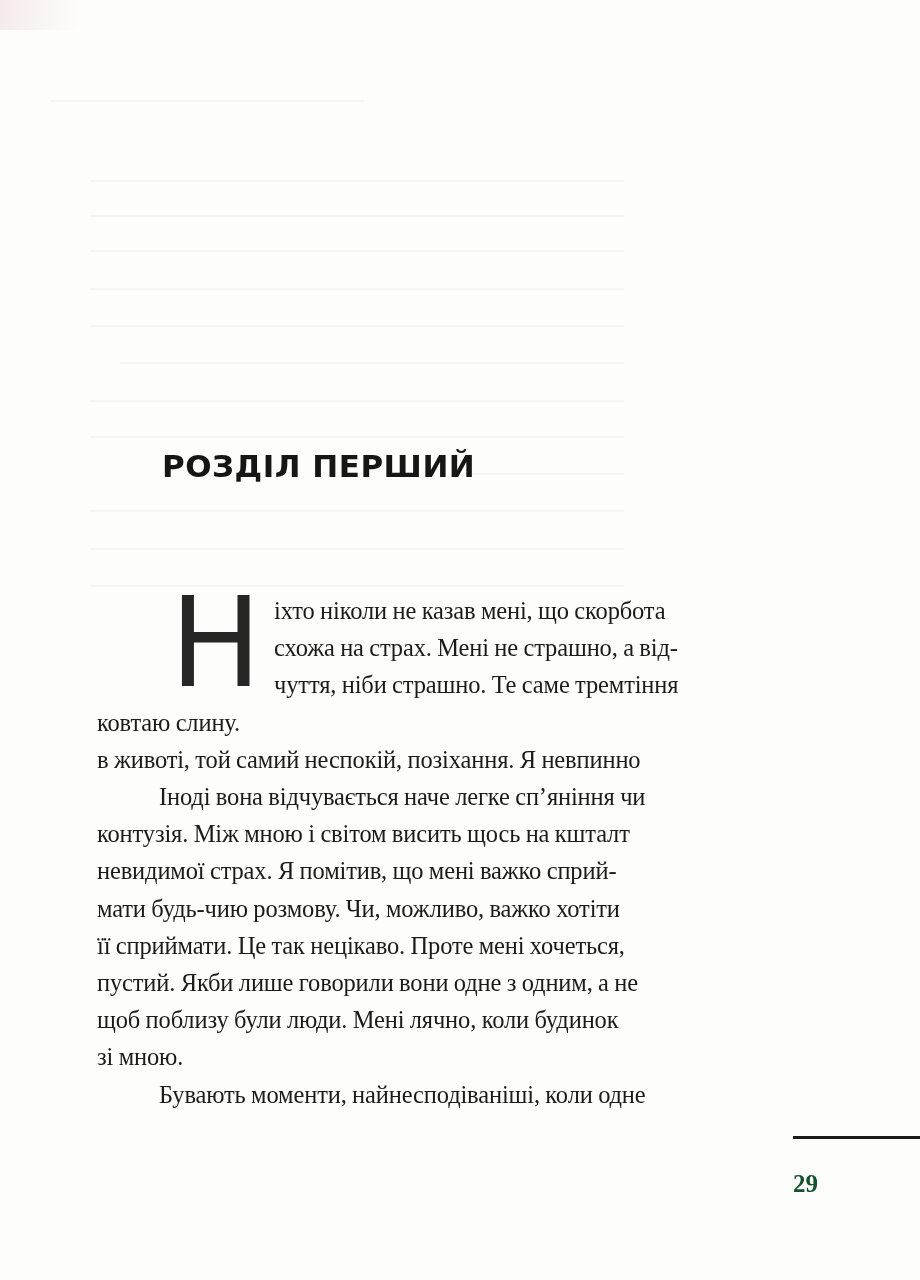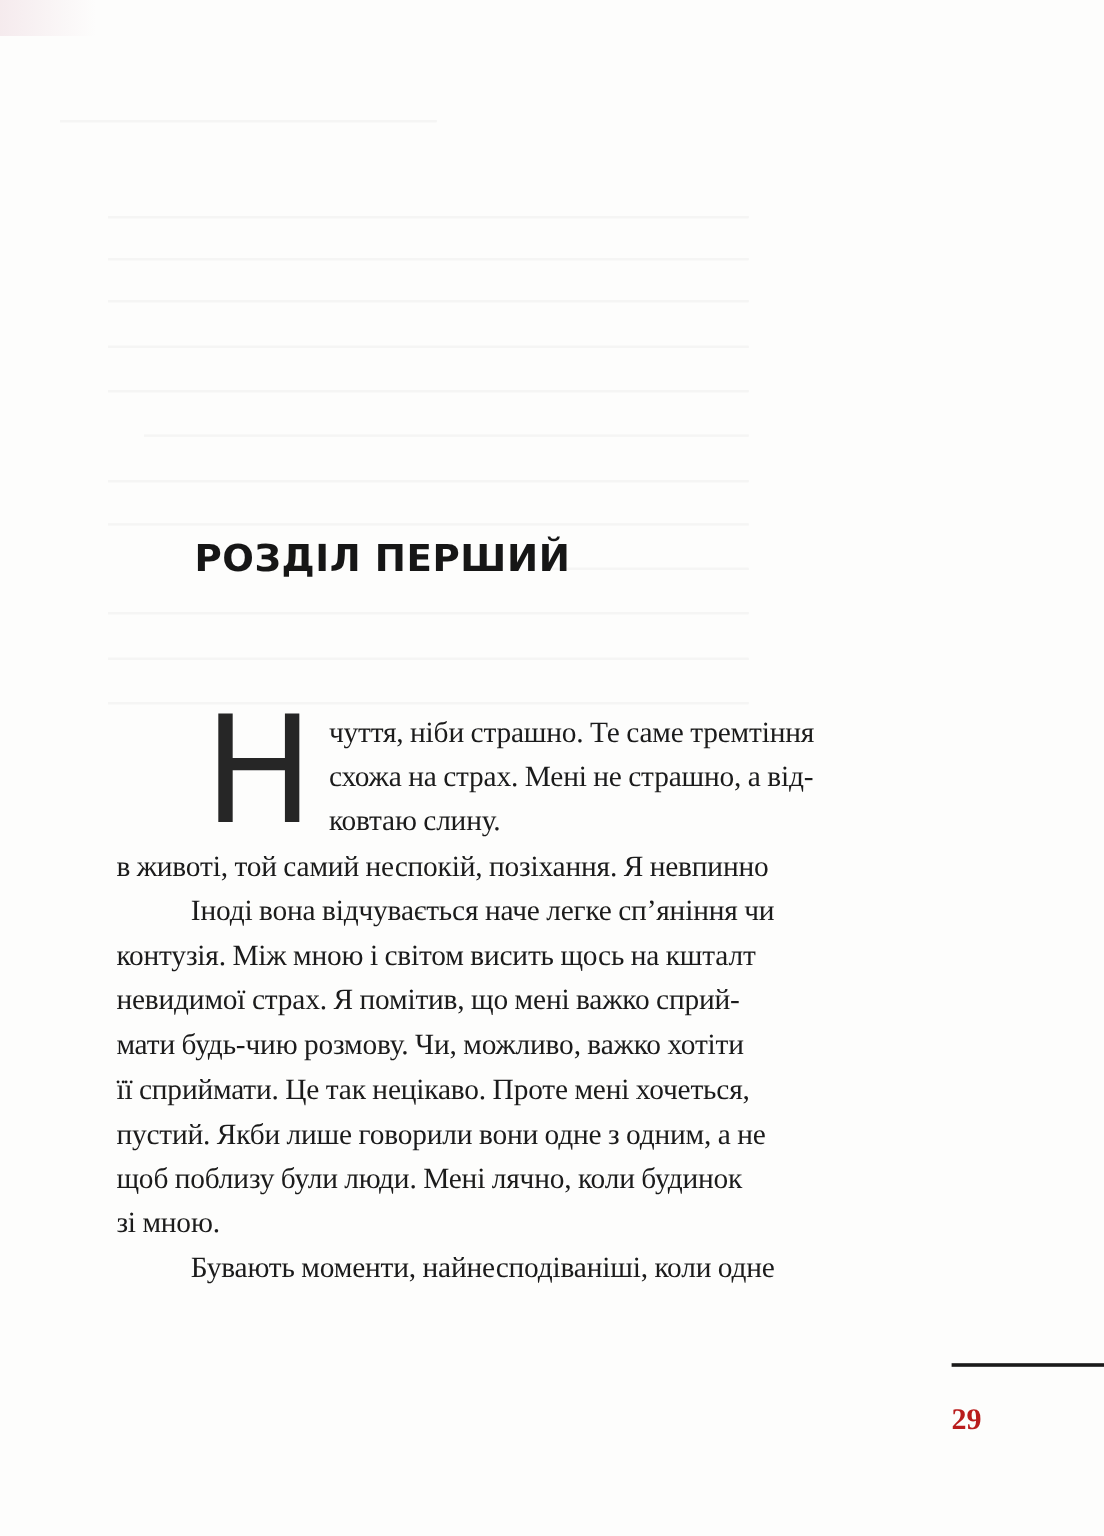--- a/index.html
+++ b/index.html
@@ -78,21 +78,21 @@
     height: 3px;
     background: #1a1a1a;
   }
   .page-number {
     position: absolute;
     left: 793px;
     top: 1170px;
     font-family: "Liberation Serif", "DejaVu Serif", serif;
     font-weight: bold;
     font-size: 25px;
-    color: #b91c1c;
+    color: #14532d;
   }
   .corner-smudge {
     position: absolute;
     left: 0; top: 0;
     width: 80px; height: 30px;
     background: linear-gradient(90deg, rgba(230,200,210,0.35), rgba(255,255,255,0));
   }
 </style>
 </head>
 <body>
@@ -112,22 +112,23 @@
   <div class="bleed" style="top:473px;left:460px;right:160px"></div>
   <div class="bleed" style="top:510px;left:90px;right:160px"></div>
   <div class="bleed" style="top:548px;left:90px;right:160px"></div>
   <div class="bleed" style="top:585px;left:90px;right:160px"></div>
 
   <h1 class="chapter-heading">РОЗДІЛ ПЕРШИЙ</h1>
 
   <div class="body-text">
     <p class="first">
       <span class="drop-cap">Н</span>
+      <span class="line">іхто ніколи не казав мені, що скорбота</span>
+      <span class="line">схожа на страх. Мені не страшно, а від-</span>
       <span class="line">чуття, ніби страшно. Те саме тремтіння</span>
-      <span class="line">схожа на страх. Мені не страшно, а від-</span>
       <span class="line">ковтаю слину.</span>
       <span class="line" style="clear:left">в животі, той самий неспокій, позіхання. Я невпинно</span>
     </p>
     <p>
       <span>Іноді вона відчувається наче легке сп’яніння чи</span><br>
       <span class="line" style="margin-left:-62px">контузія. Між мною і світом висить щось на кшталт</span>
       <span class="line" style="margin-left:-62px">невидимої страх. Я помітив, що мені важко сприй-</span>
       <span class="line" style="margin-left:-62px">мати будь-чию розмову. Чи, можливо, важко хотіти</span>
       <span class="line" style="margin-left:-62px">її сприймати. Це так нецікаво. Проте мені хочеться,</span>
       <span class="line" style="margin-left:-62px">пустий. Якби лише говорили вони одне з одним, а не</span>

